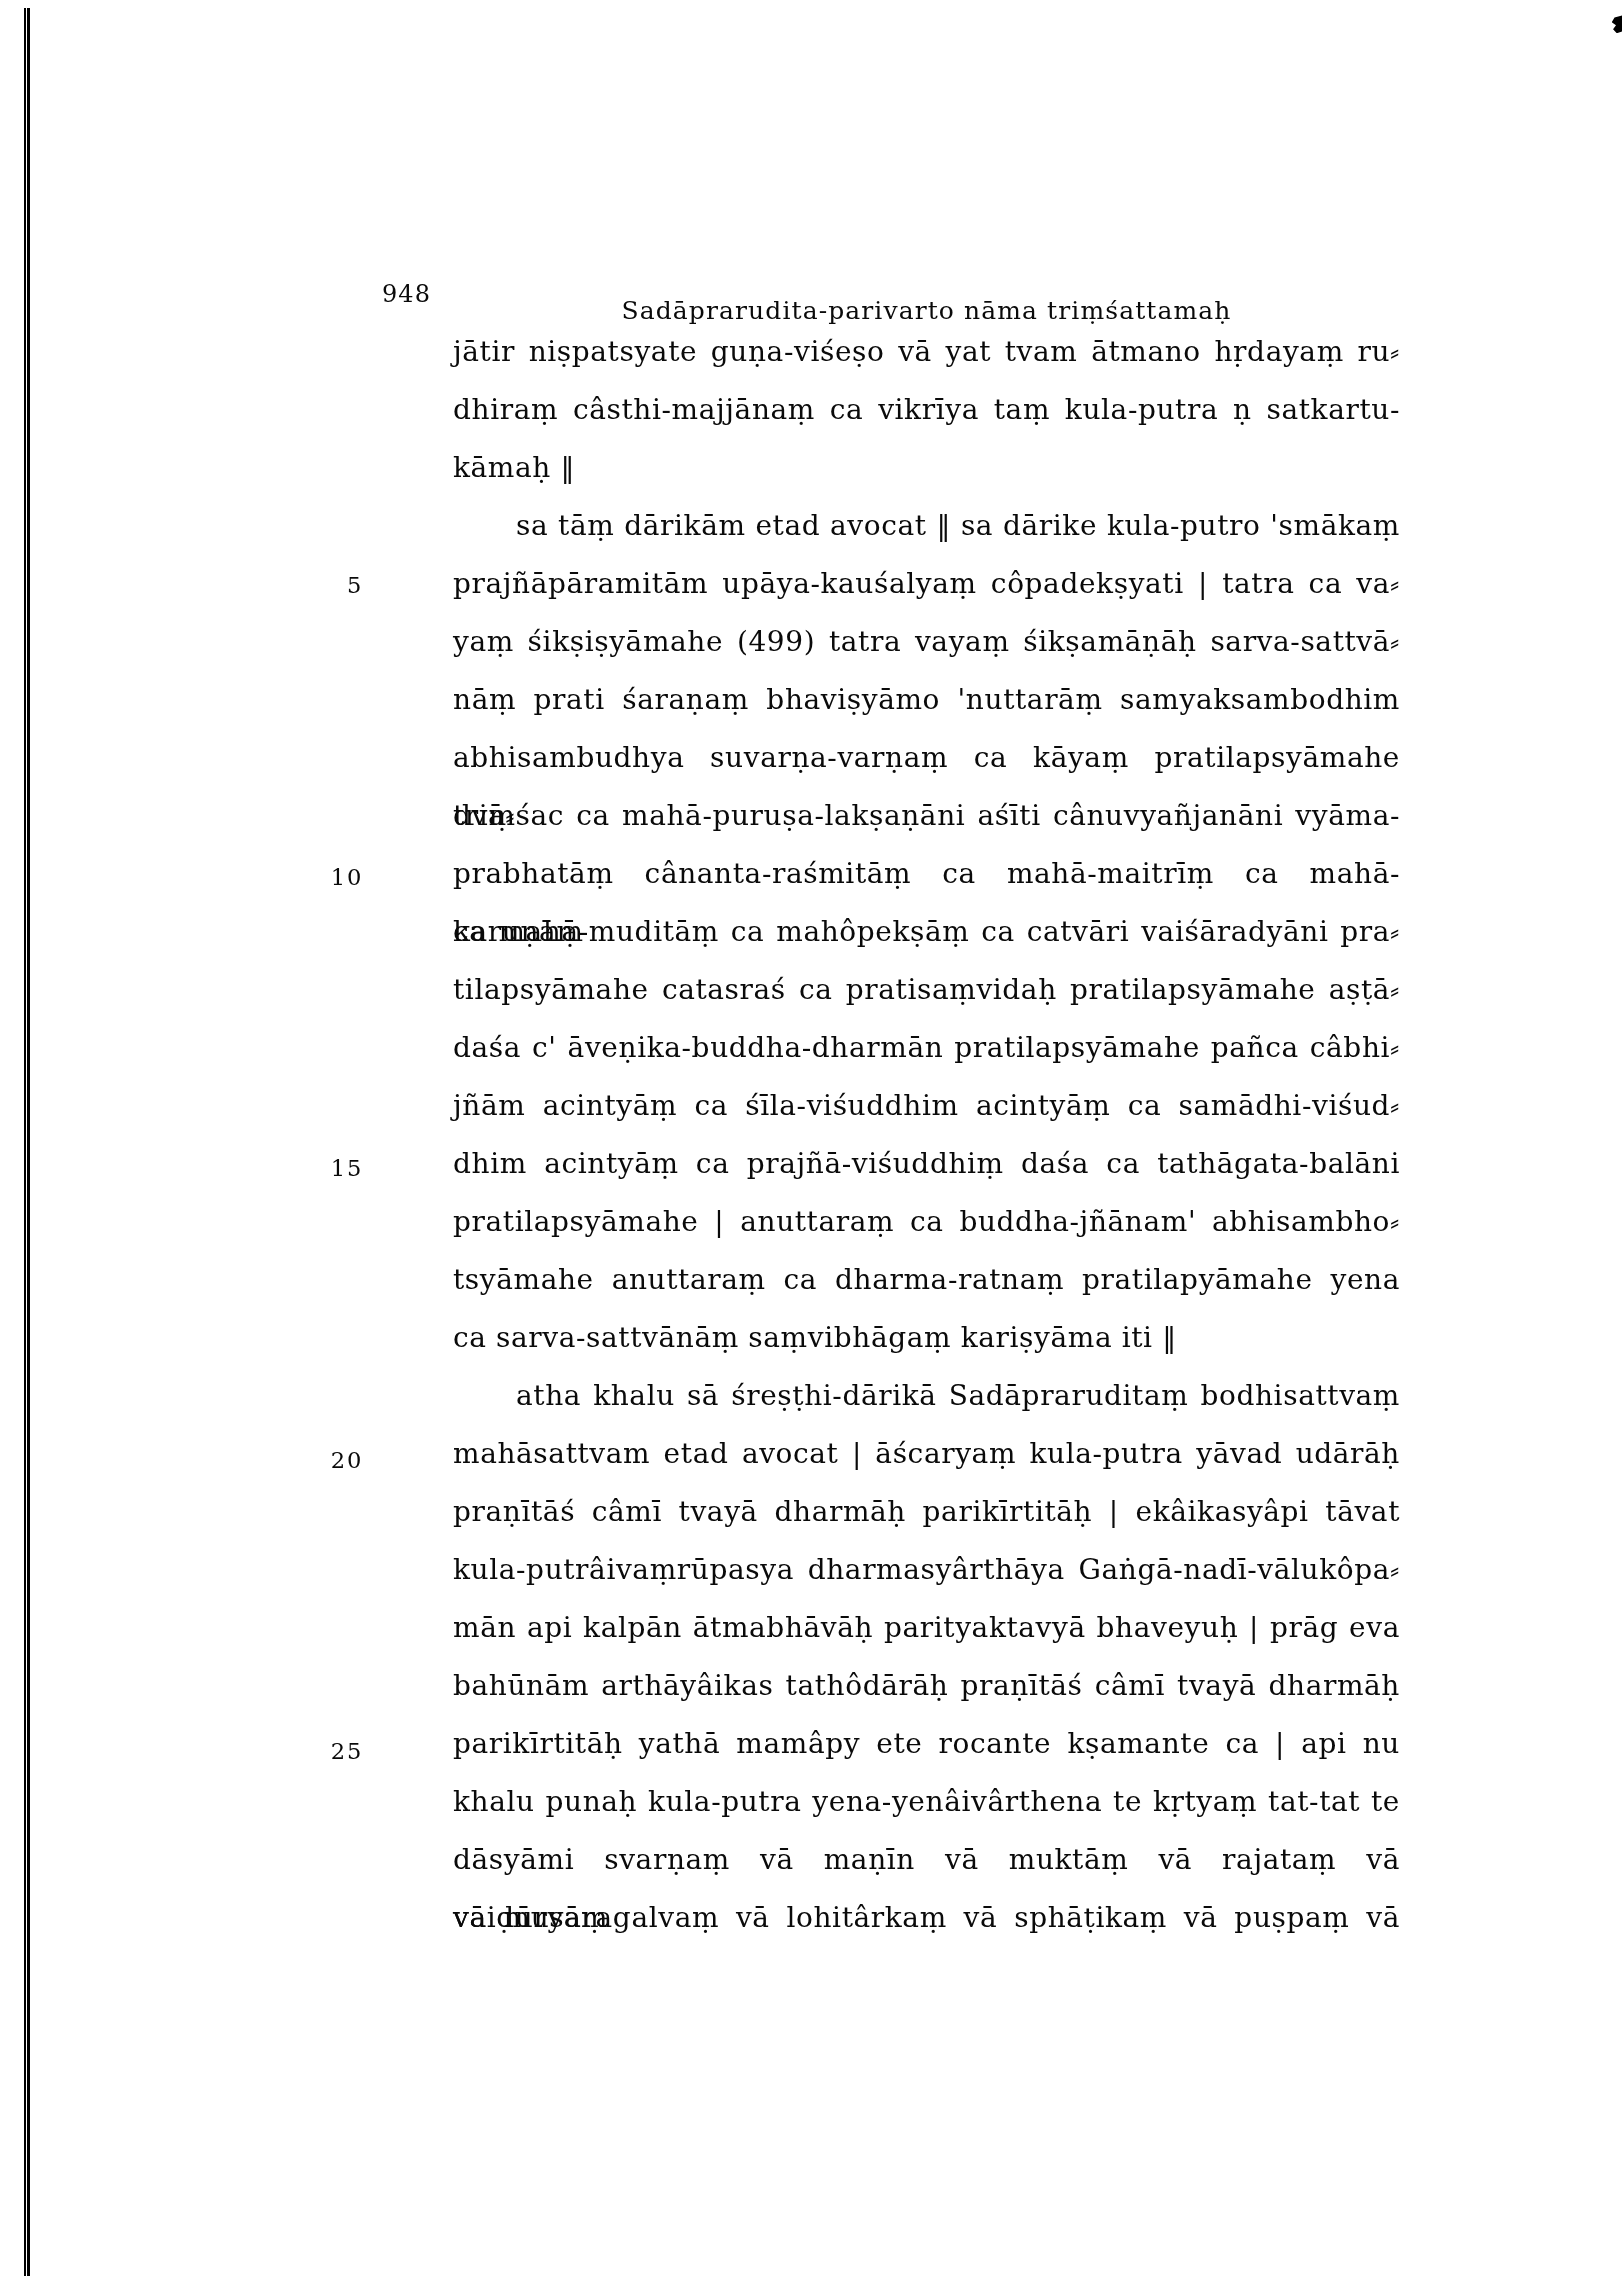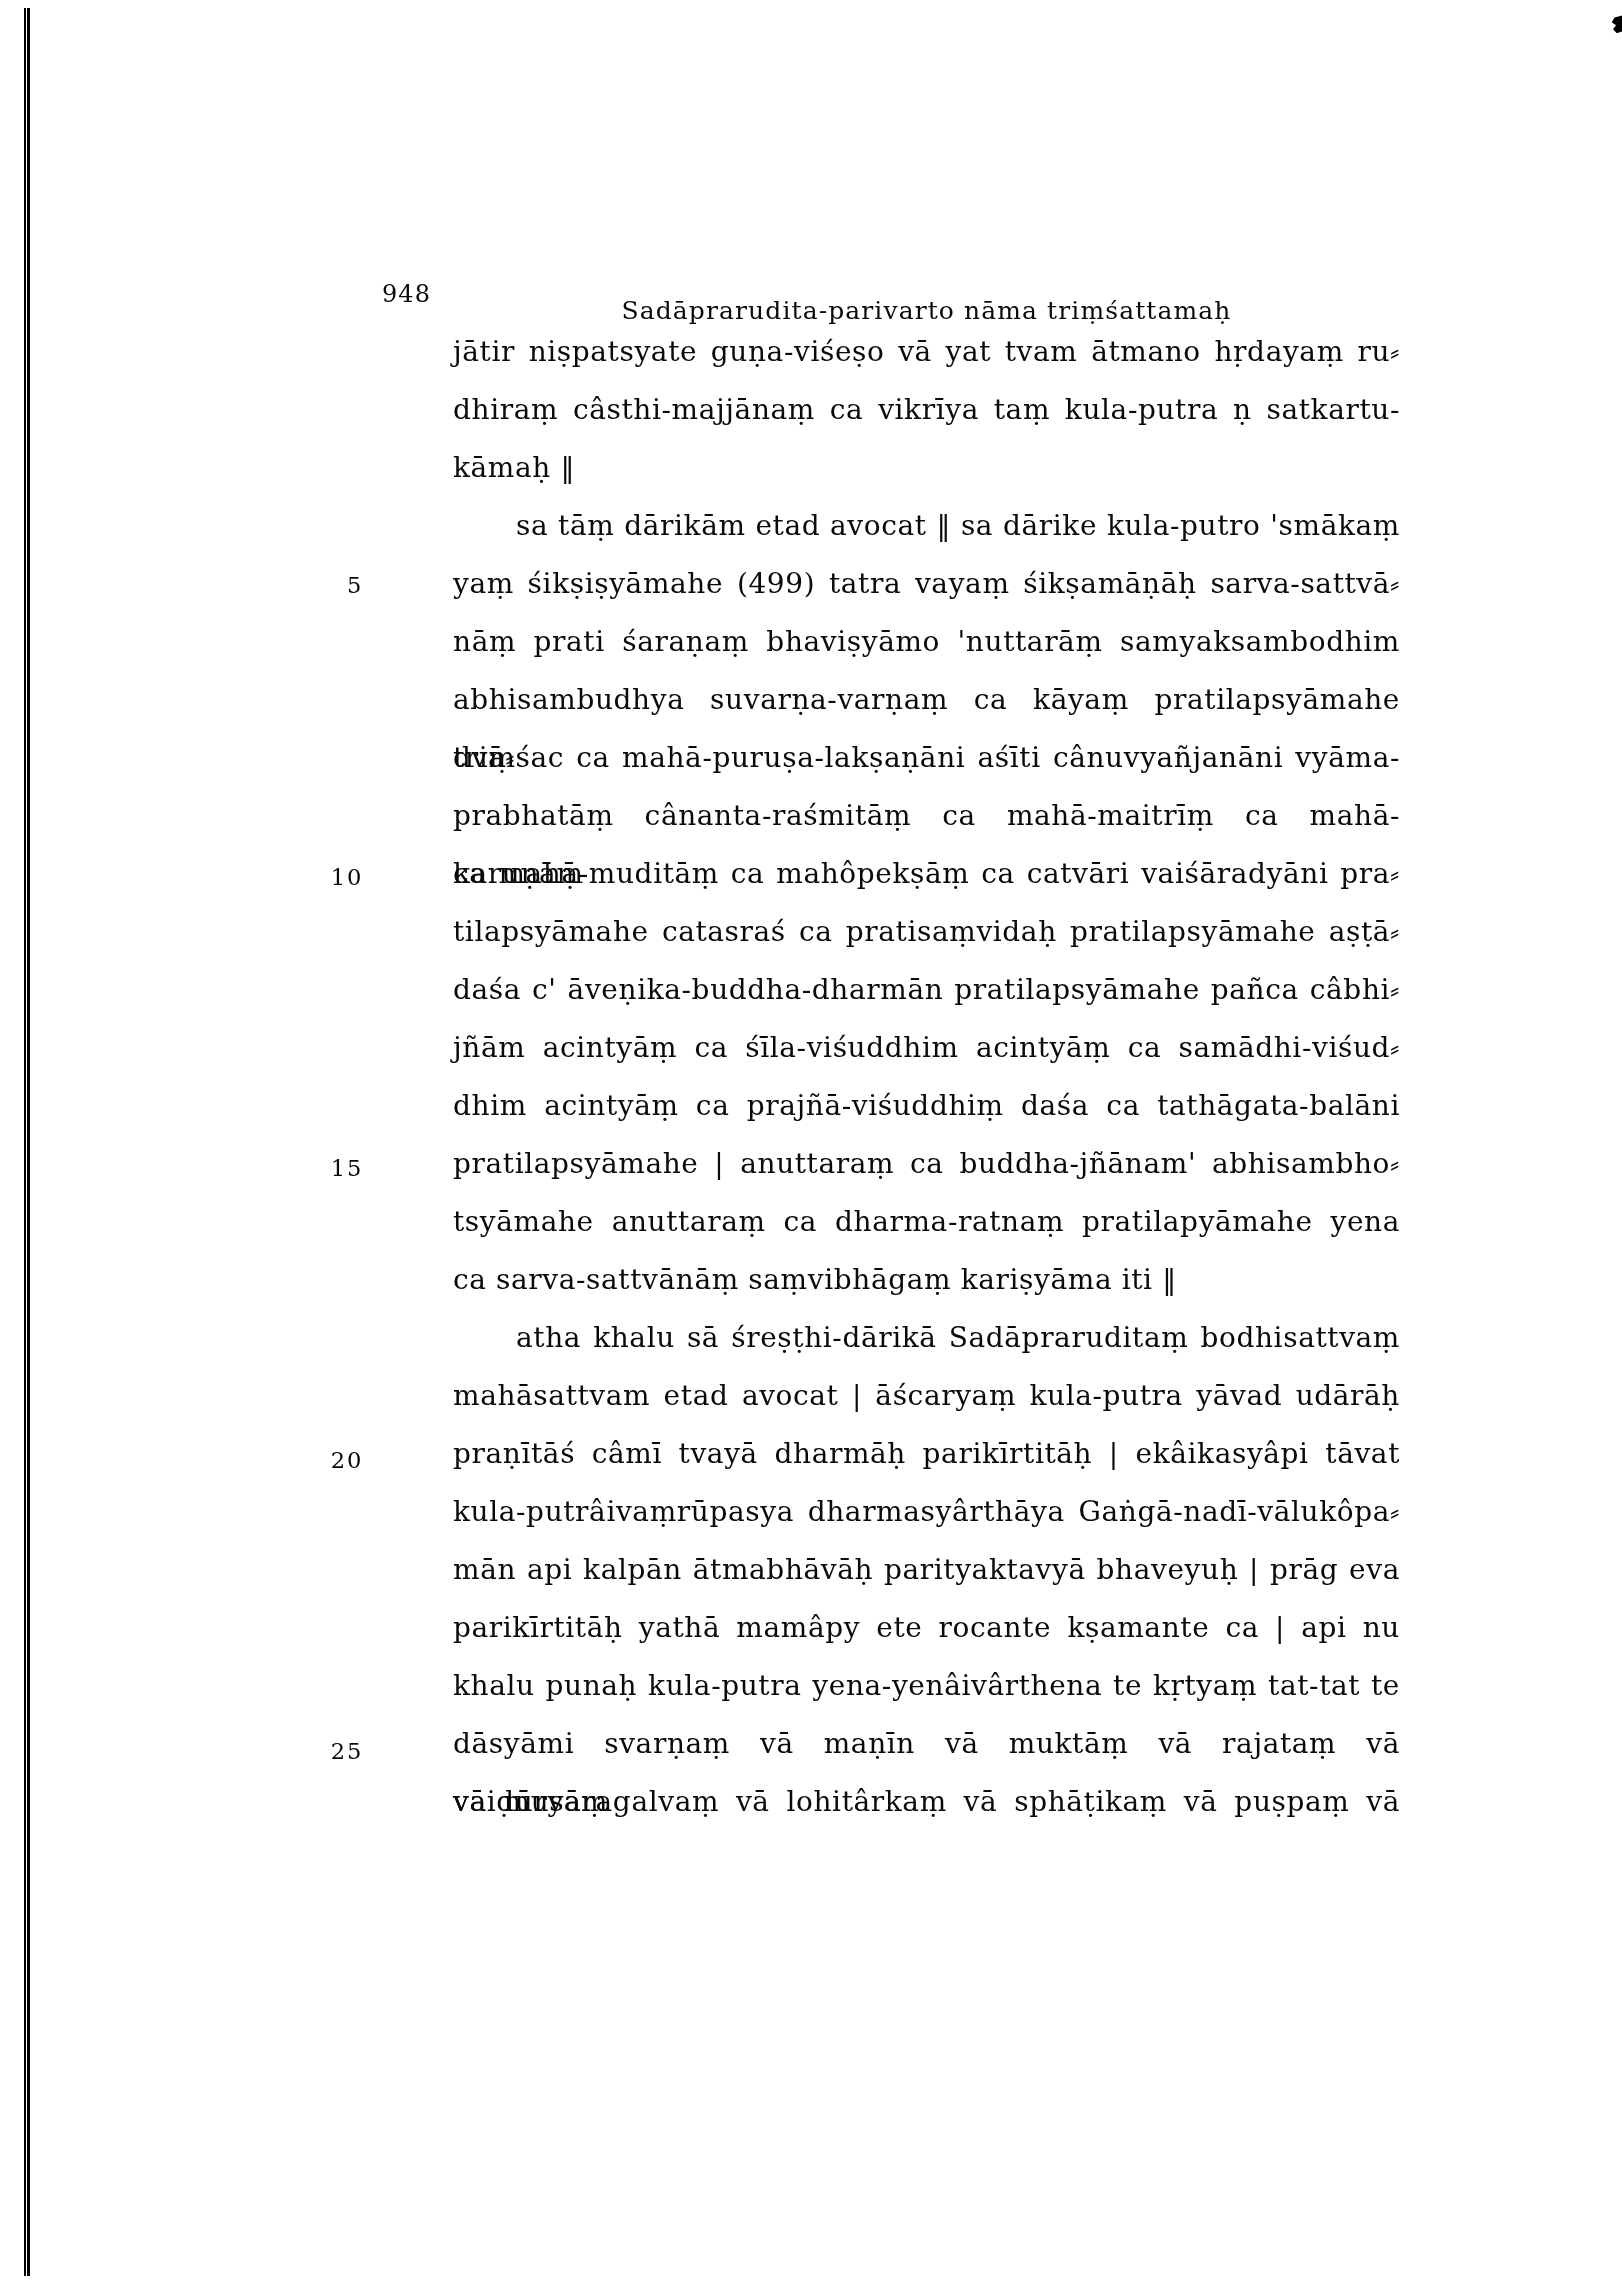--- a/index.html
+++ b/index.html
@@ -101,37 +101,39 @@
       <div class="margin-number" style="top: 1139px;">15</div>
       <div class="margin-number" style="top: 1431px;">20</div>
       <div class="margin-number" style="top: 1722px;">25</div>
     </div>
 
   <div class="text-block" id="text-block">
       <div class="line">jātir niṣpatsyate guṇa-viśeṣo vā yat tvam ātmano hṛdayaṃ ru⸗</div>
       <div class="line">dhiraṃ câsthi-majjānaṃ ca vikrīya taṃ kula-putra ṇ satkartu-</div>
       <div class="line align-left">kāmaḥ ‖</div>
       <div class="line indent">sa tāṃ dārikām etad avocat ‖ sa dārike kula-putro 'smākaṃ</div>
+      <div class="line">prajñāpāramitām upāya-kauśalyaṃ côpadekṣyati | tatra ca va⸗</div>
       <div class="line">yaṃ śikṣiṣyāmahe (499) tatra vayaṃ śikṣamāṇāḥ sarva-sattvā⸗</div>
       <div class="line">nāṃ prati śaraṇaṃ bhaviṣyāmo 'nuttarāṃ samyaksambodhim</div>
       <div class="line">abhisambudhya suvarṇa-varṇaṃ ca kāyaṃ pratilapsyāmahe dvā⸗</div>
       <div class="line">triṃśac ca mahā-puruṣa-lakṣaṇāni aśīti cânuvyañjanāni vyāma-</div>
       <div class="line">prabhatāṃ cânanta-raśmitāṃ ca mahā-maitrīṃ ca mahā-karuṇāṃ</div>
       <div class="line">ca mahā-muditāṃ ca mahôpekṣāṃ ca catvāri vaiśāradyāni pra⸗</div>
       <div class="line">tilapsyāmahe catasraś ca pratisaṃvidaḥ pratilapsyāmahe aṣṭā⸗</div>
       <div class="line">daśa c' āveṇika-buddha-dharmān pratilapsyāmahe pañca câbhi⸗</div>
       <div class="line">jñām acintyāṃ ca śīla-viśuddhim acintyāṃ ca samādhi-viśud⸗</div>
       <div class="line">dhim acintyāṃ ca prajñā-viśuddhiṃ daśa ca tathāgata-balāni</div>
       <div class="line">pratilapsyāmahe | anuttaraṃ ca buddha-jñānam' abhisambho⸗</div>
       <div class="line">tsyāmahe anuttaraṃ ca dharma-ratnaṃ pratilapyāmahe yena</div>
       <div class="line align-left">ca sarva-sattvānāṃ saṃvibhāgaṃ kariṣyāma iti ‖</div>
       <div class="line indent">atha khalu sā śreṣṭhi-dārikā Sadāpraruditaṃ bodhisattvaṃ</div>
       <div class="line">mahāsattvam etad avocat | āścaryaṃ kula-putra yāvad udārāḥ</div>
       <div class="line">praṇītāś câmī tvayā dharmāḥ parikīrtitāḥ | ekâikasyâpi tāvat</div>
       <div class="line">kula-putrâivaṃrūpasya dharmasyârthāya Gaṅgā-nadī-vālukôpa⸗</div>
       <div class="line">mān api kalpān ātmabhāvāḥ parityaktavyā bhaveyuḥ | prāg eva</div>
+      <div class="line">bahūnām arthāyâikas tathôdārāḥ praṇītāś câmī tvayā dharmāḥ</div>
       <div class="line">parikīrtitāḥ yathā mamâpy ete rocante kṣamante ca | api nu</div>
       <div class="line">khalu punaḥ kula-putra yena-yenâivârthena te kṛtyaṃ tat-tat te</div>
       <div class="line">dāsyāmi svarṇaṃ vā maṇīn vā muktāṃ vā rajataṃ vā vaiḍūryaṃ</div>
       <div class="line">vā musāragalvaṃ vā lohitârkaṃ vā sphāṭikaṃ vā puṣpaṃ vā</div>
     </div>
 </div>
 
 
 </body></html>

